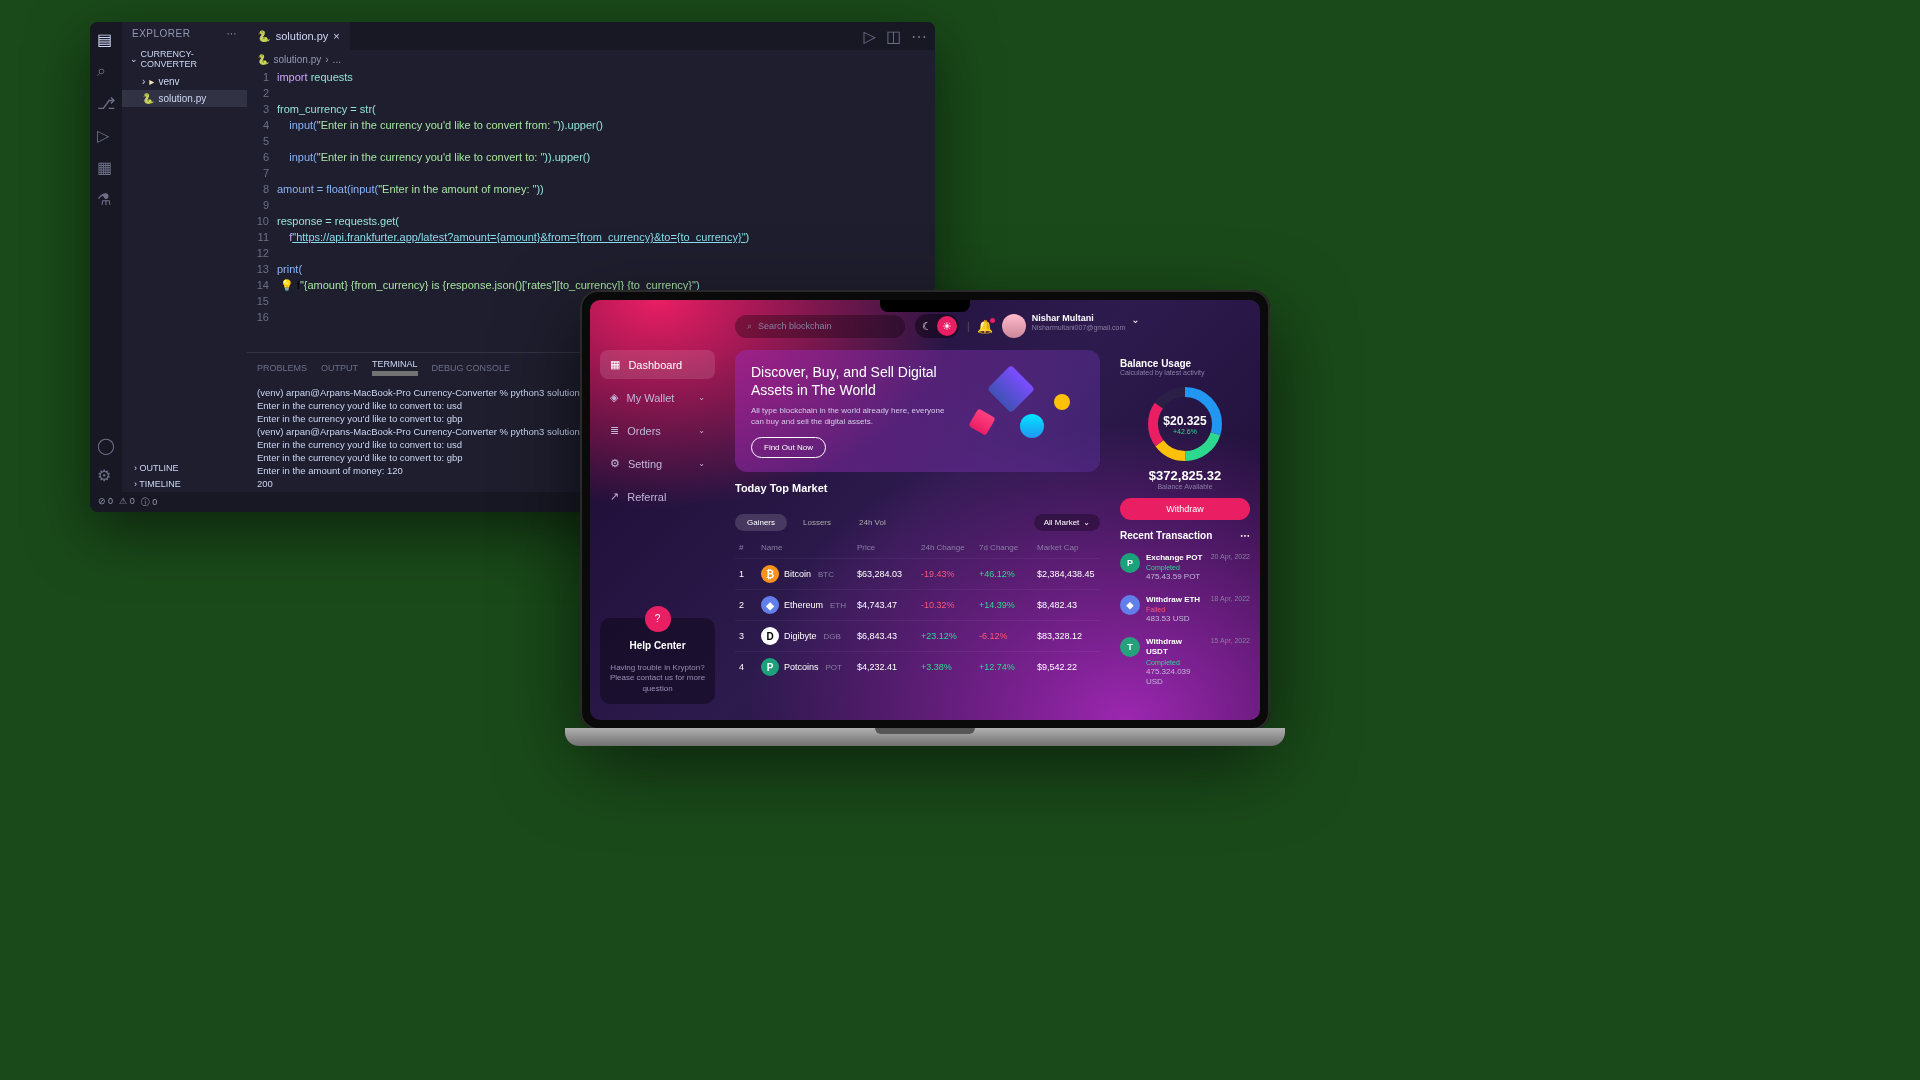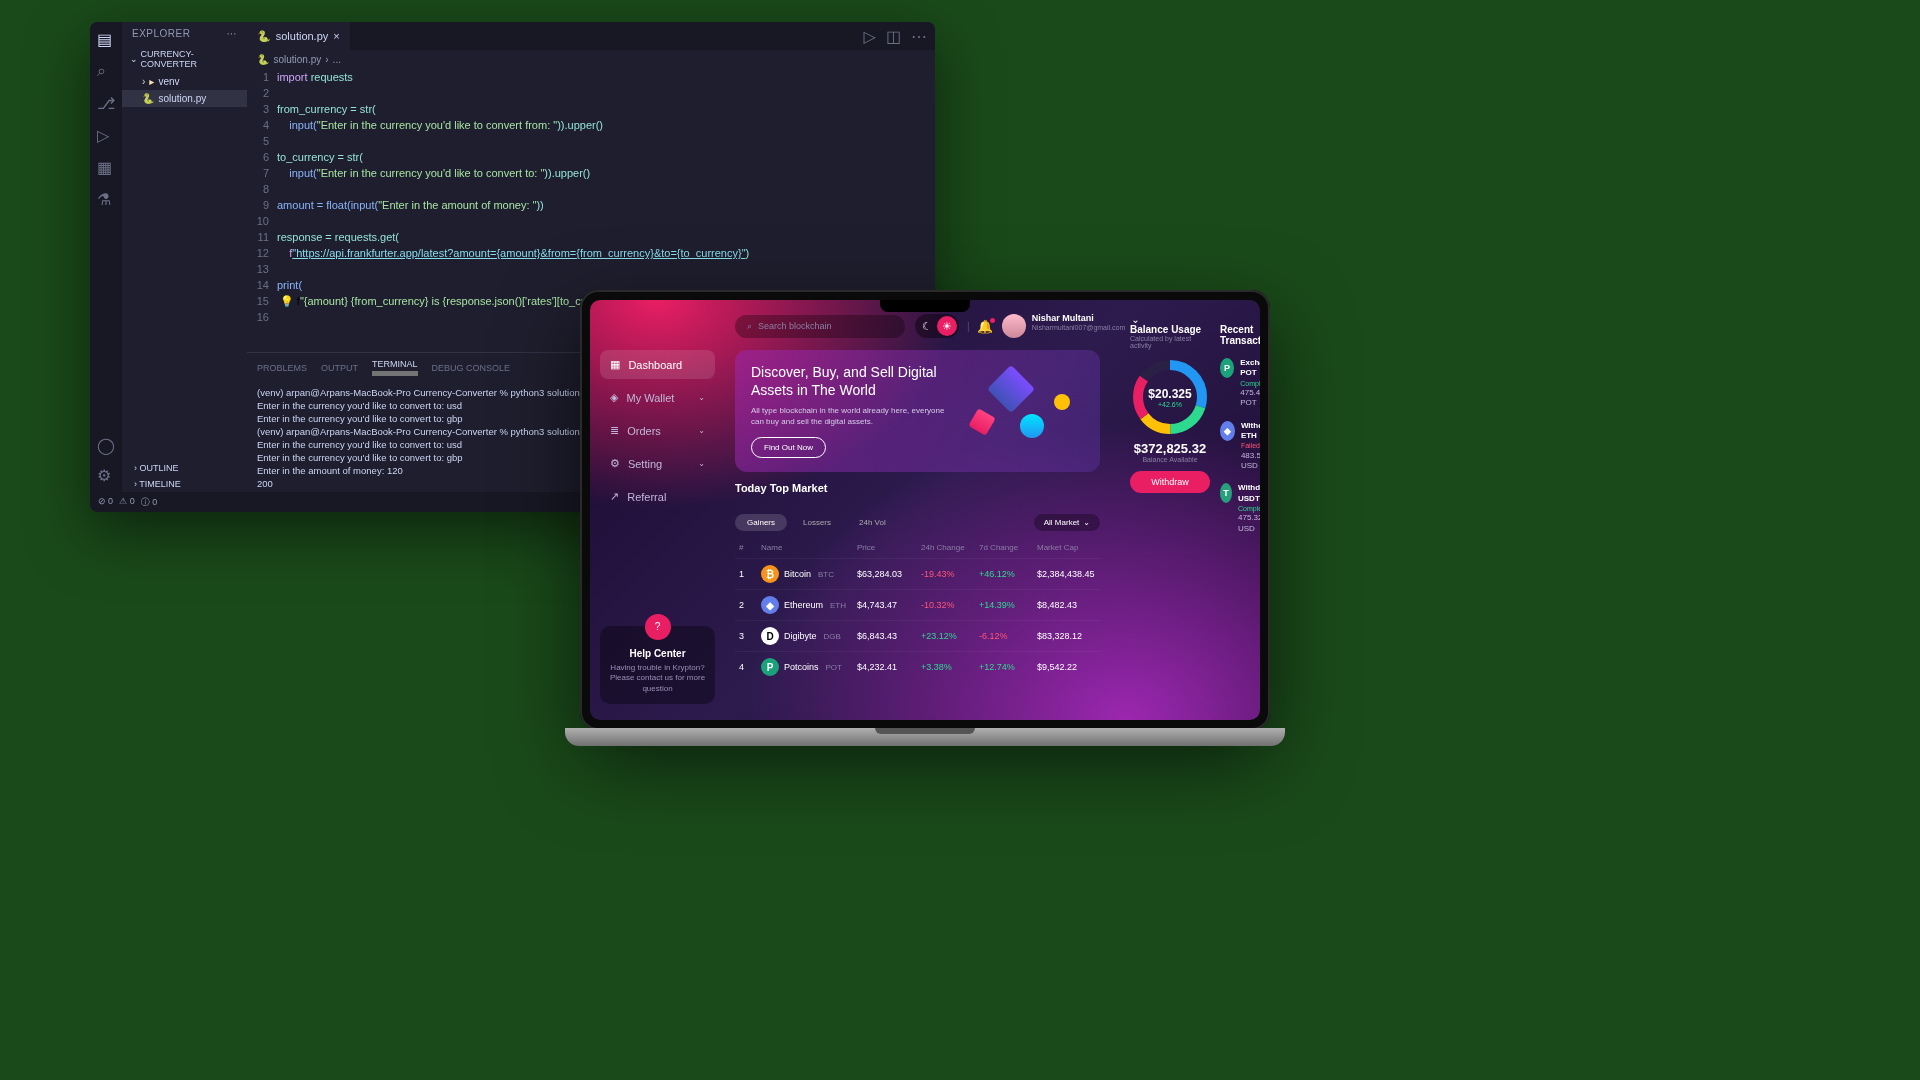--- a/index.html
+++ b/index.html
@@ -46,21 +46,21 @@
 .screen-inner{width:100%;height:100%;border-radius:10px;overflow:hidden;position:relative;background:radial-gradient(ellipse at 10% 0%,#e91e63 0%,transparent 35%),radial-gradient(ellipse at 80% 100%,#9c27b0 0%,transparent 50%),linear-gradient(135deg,#1a0a2e,#2d1b4e,#1a0a2e)}
 .notch{position:absolute;left:50%;top:0;transform:translateX(-50%);width:90px;height:12px;background:#000;border-radius:0 0 8px 8px;z-index:50}
 
 .dash{position:absolute;inset:0;display:flex;color:#fff;font-size:10px}
 .dash-side{width:135px;padding:16px 10px;display:flex;flex-direction:column}
 .nav-item{display:flex;align-items:center;gap:8px;padding:8px 10px;border-radius:8px;font-size:11px;color:#c0b5d9;margin-bottom:4px}
 .nav-item.active{background:rgba(255,255,255,.12);color:#fff}
 .nav-item .chev{margin-left:auto;font-size:8px}
 .help-card{margin-top:auto;background:rgba(0,0,0,.35);border-radius:10px;padding:10px 8px;text-align:center}
 .help-circle{width:26px;height:26px;border-radius:50%;background:#e91e63;margin:-22px auto 8px;display:flex;align-items:center;justify-content:center}
-.help-card h4{font-size:10px;margin-bottom:4px}
+.help-card h4{font-size:10px;margin-bottom:12px}
 .help-card p{font-size:8px;color:#9a8fb5;line-height:1.3}
 
 .dash-main{flex:1;padding:14px 10px;display:flex;flex-direction:column;min-width:0}
 .topbar{display:flex;align-items:center;gap:10px;margin-bottom:12px}
 .search{flex:0 0 170px;display:flex;align-items:center;gap:6px;background:rgba(0,0,0,.3);border-radius:16px;padding:6px 12px;font-size:9px;color:#8a7fa5}
 .topbar-right{margin-left:auto;display:flex;align-items:center;gap:8px}
 .theme-toggle{display:flex;background:rgba(0,0,0,.4);border-radius:12px;padding:2px}
 .theme-toggle span{width:20px;height:20px;display:flex;align-items:center;justify-content:center;border-radius:10px;font-size:11px}
 .theme-toggle span.on{background:#e91e63}
 .divider{color:#555}
@@ -93,21 +93,21 @@
 
 .mkt-table{font-size:9px}
 .mkt-row{display:grid;grid-template-columns:16px 90px 58px 52px 52px 60px;gap:6px;align-items:center;padding:6px 4px}
 .mkt-row.head{color:#8a7fa5;font-size:8px}
 .mkt-row:not(.head){border-top:1px solid rgba(255,255,255,.05)}
 .coin{display:flex;align-items:center;gap:5px}
 .coin-ico{width:18px;height:18px;border-radius:50%;display:flex;align-items:center;justify-content:center;font-size:10px;font-weight:700}
 .coin .sym{color:#8a7fa5;font-size:8px;margin-left:2px}
 .neg{color:#ff5577}.pos{color:#2dd98f}
 
-.dash-right{width:150px;padding:24px 10px;display:flex;flex-direction:row;gap:10px}
+.dash-right{width:150px;padding:14px 10px;display:flex;flex-direction:column;gap:10px}
 .bal-card h4{font-size:10px;font-weight:600}
 .bal-card .sub{font-size:7px;color:#8a7fa5;margin-bottom:8px}
 .donut{width:80px;height:80px;margin:0 auto;position:relative}
 .donut svg{transform:rotate(-90deg)}
 .donut-center{position:absolute;inset:0;display:flex;flex-direction:column;align-items:center;justify-content:center}
 .donut-center .v{font-size:12px;font-weight:700}
 .donut-center .p{font-size:7px;color:#2dd98f}
 .bal-total{text-align:center;margin-top:4px}
 .bal-total .v{font-size:13px;font-weight:700}
 .bal-total .l{font-size:7px;color:#8a7fa5}
@@ -199,21 +199,20 @@
             <div>14</div>
             <div>15</div>
             <div>16</div>
         </div>
         <div class="code-lines">
           <div><span class="kw">import </span><span class="op">requests</span></div>
           <div></div>
           <div><span class="op">from_currency = str(</span></div>
           <div><span class="fn">    input(</span><span class="str">"Enter in the currency you'd like to convert from: "</span><span class="op">)).upper()</span></div>
           <div></div>
-          <div><span class="op">to_currency = str(</span></div>
           <div><span class="fn">    input(</span><span class="str">"Enter in the currency you'd like to convert to: "</span><span class="op">)).upper()</span></div>
           <div></div>
           <div><span class="fn">amount = float(input(</span><span class="str">"Enter in the amount of money: "</span><span class="op">))</span></div>
           <div></div>
           <div><span class="op">response = requests.get(</span></div>
           <div><span class="kw">    f</span><span class="url">"https://api.frankfurter.app/latest?amount={amount}&amp;from={from_currency}&amp;to={to_currency}"</span><span class="op">)</span></div>
           <div></div>
           <div><span class="fn">print(</span></div>
           <div><span> 💡 f</span><span class="str">"{amount} {from_currency} is {response.json()['rates'][to_currency]} {to_currency}"</span><span class="op">)</span></div>
           <div></div>

